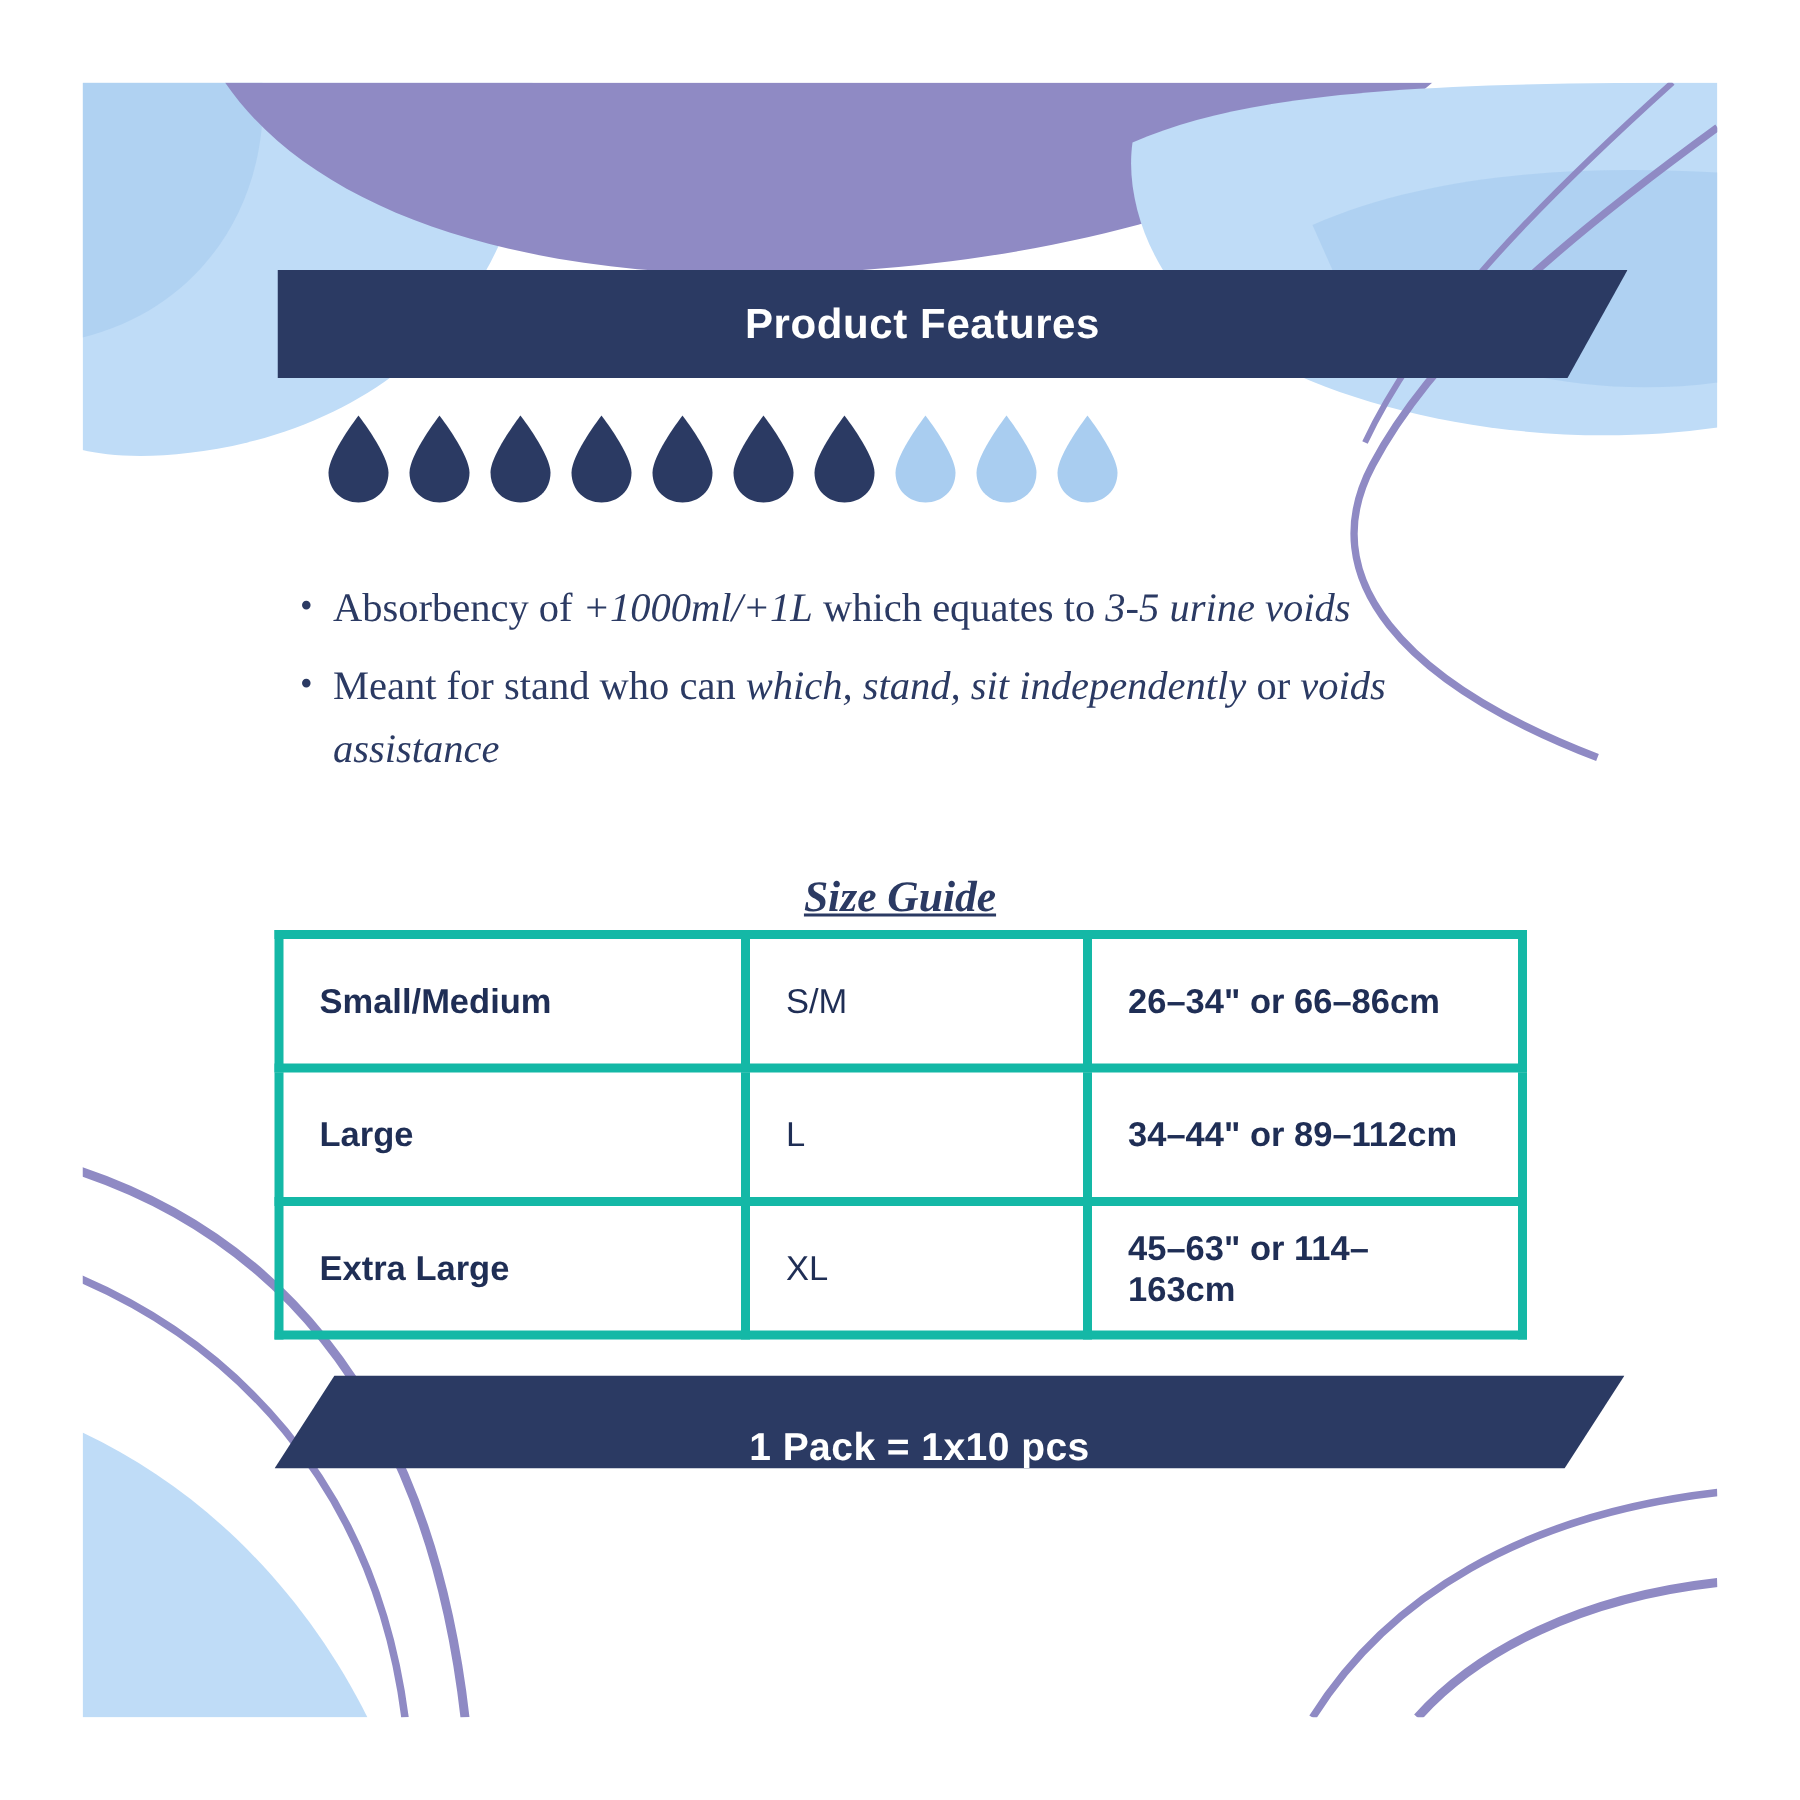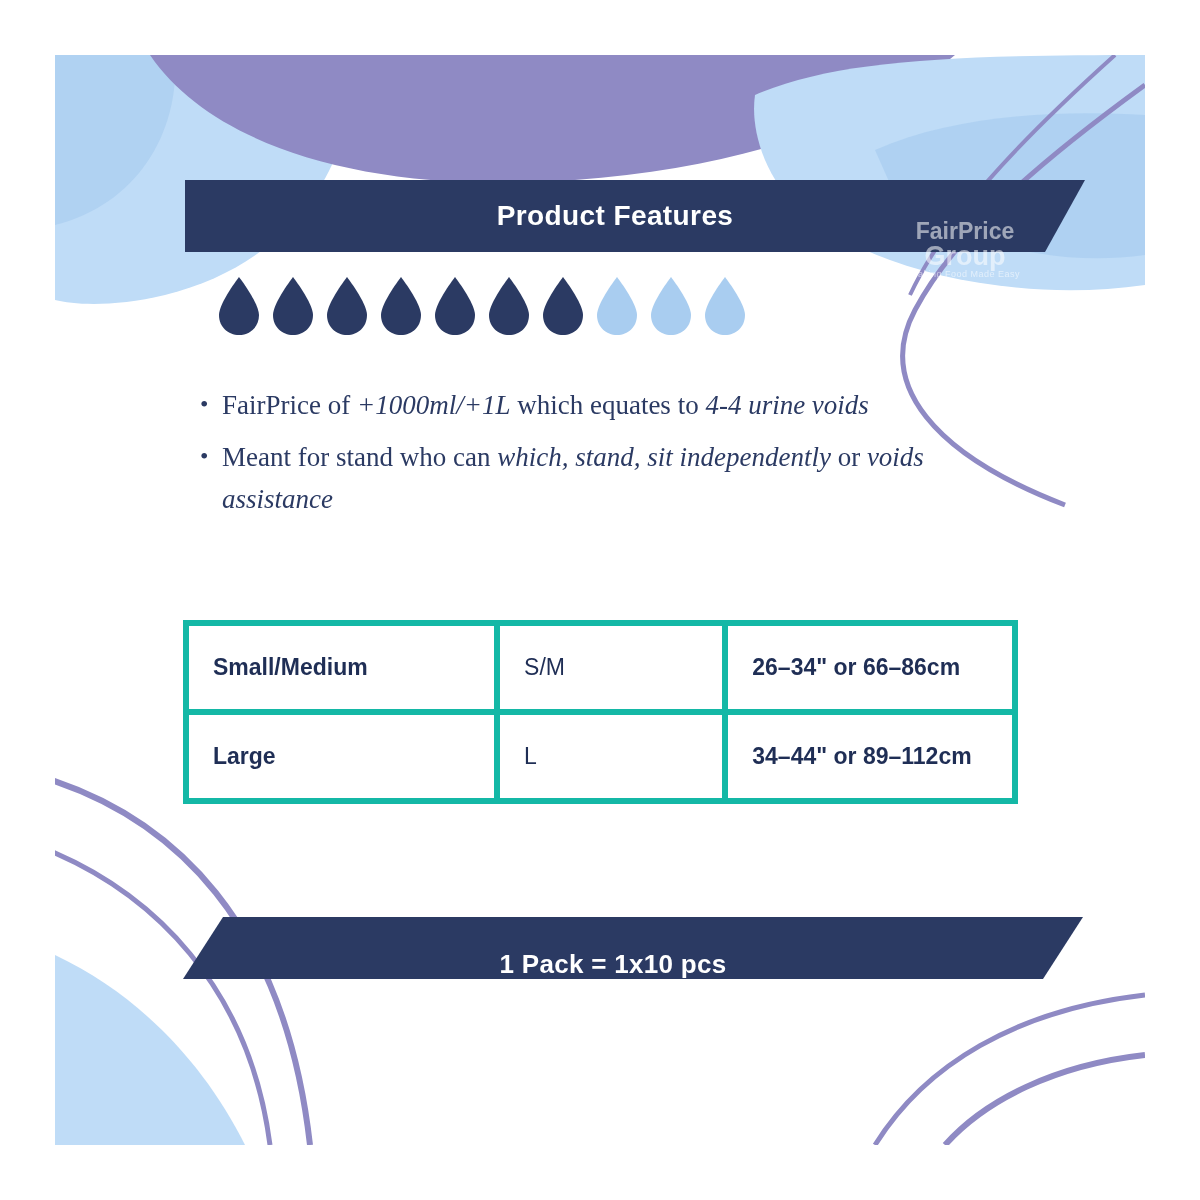--- a/index.html
+++ b/index.html
@@ -193,25 +193,20 @@
       <path d="M1090,940 C960,955 870,1010 820,1090" fill="none" stroke="#8f8ac4" stroke-width="5"></path>
     </svg>
 
     <div class="banner">
       <svg width="900" height="72" viewBox="0 0 900 72" aria-hidden="true">
         <polygon points="0,0 900,0 860,72 0,72" fill="#2b3a63"></polygon>
       </svg>
       <div class="banner-title">Product Features</div>
     </div>
 
-    <div class="watermark">
-      <div class="wm1">FairPrice</div>
-      <div class="wm2">Group</div>
-      <div class="wm3">Making Food Made Easy</div>
-    </div>
 
     <div class="drops">
       <svg class="drop" viewBox="0 0 48 62">
           <path d="M24 2 C24 2 4 28 4 40 C4 52 13 60 24 60 C35 60 44 52 44 40 C44 28 24 2 24 2 Z" fill="#2b3a63"></path>
         </svg>
       <svg class="drop" viewBox="0 0 48 62">
           <path d="M24 2 C24 2 4 28 4 40 C4 52 13 60 24 60 C35 60 44 52 44 40 C44 28 24 2 24 2 Z" fill="#2b3a63"></path>
         </svg>
       <svg class="drop" viewBox="0 0 48 62">
           <path d="M24 2 C24 2 4 28 4 40 C4 52 13 60 24 60 C35 60 44 52 44 40 C44 28 24 2 24 2 Z" fill="#2b3a63"></path>
@@ -235,41 +230,47 @@
           <path d="M24 2 C24 2 4 28 4 40 C4 52 13 60 24 60 C35 60 44 52 44 40 C44 28 24 2 24 2 Z" fill="#a9cdf0"></path>
         </svg>
       <svg class="drop" viewBox="0 0 48 62">
           <path d="M24 2 C24 2 4 28 4 40 C4 52 13 60 24 60 C35 60 44 52 44 40 C44 28 24 2 24 2 Z" fill="#a9cdf0"></path>
         </svg>
     </div>
 
     <div class="bullets">
       <div class="bullet">
         <span class="dot">•</span>
-        <span class="txt"><span>FairPrice of </span><i>+1000ml/+1L</i><span> which equates to </span><i>4-4 urine voids</i></span>
+        <span class="txt"><span>Absorbency of </span><i>+1000ml/+1L</i><span> which equates to </span><i>3-5 urine voids</i></span>
       </div>
       <div class="bullet">
         <span class="dot">•</span>
         <span class="txt"><span>Meant for stand who can </span><i>which, stand, sit independently</i><span> or </span><i>voids assistance</i></span>
       </div>
     </div>
 
+    <div class="size-guide-title">Size Guide</div>
 
     <table class="size-table">
       <tbody>
         <tr>
           <td class="c1">Small/Medium</td>
           <td class="c2">S/M</td>
           <td class="c3">26–34" or 66–86cm</td>
         </tr>
         <tr>
           <td class="c1">Large</td>
           <td class="c2">L</td>
           <td class="c3">34–44" or 89–112cm</td>
         </tr>
+        <tr>
+          <td class="c1">Extra Large</td>
+          <td class="c2">XL</td>
+          <td class="c3">45–63" or 114– 163cm</td>
+        </tr>
       </tbody>
     </table>
 
     <div class="footer-banner">
       <svg width="900" height="62" viewBox="0 0 900 62" aria-hidden="true">
         <polygon points="40,0 900,0 860,62 0,62" fill="#2b3a63"></polygon>
       </svg>
       <div class="footer-title">1 Pack = 1x10 pcs</div>
     </div>
 

